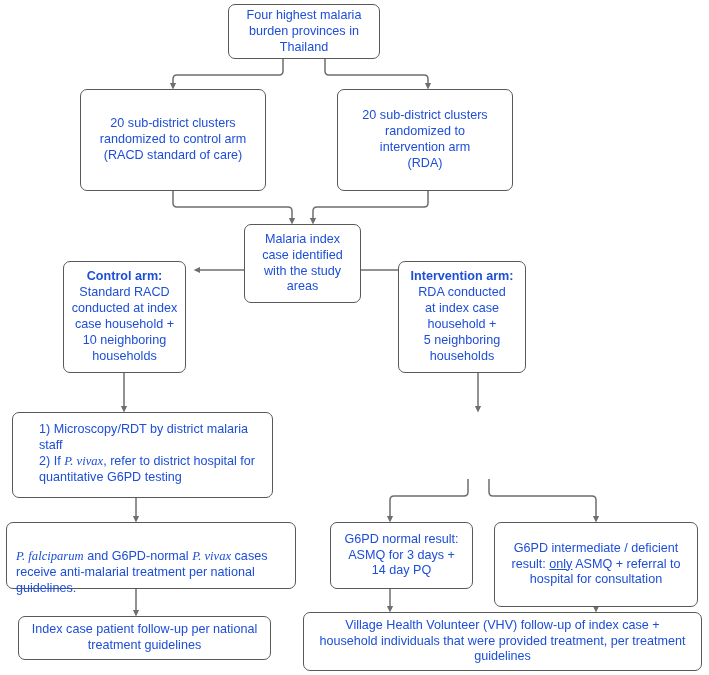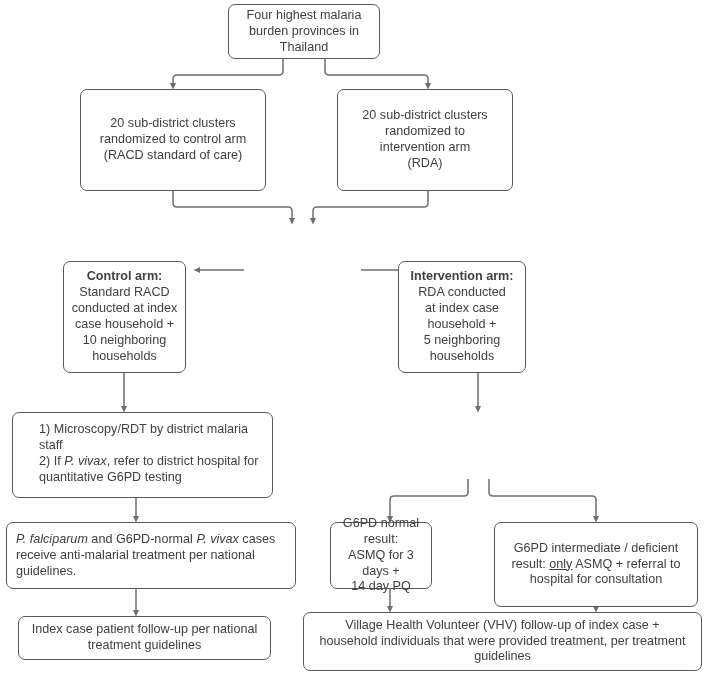--- a/index.html
+++ b/index.html
@@ -29,26 +29,26 @@
     display:flex;
     align-items:center;
     justify-content:center;
     padding:4px 7px;
     z-index:2;
   }
   .node .txt{
     width:100%;
     line-height:1.27;
     font-size:12.6px;
-    color:#404040;
+    color:#1d4ed8;
   }
   .c-center .txt{text-align:center;}
   .c-left .txt{text-align:left;}
   .hdr{font-weight:bold;}
-  .ital{font-style:italic;}
+  .ital{font-style:italic;font-family:Liberation Serif, serif;}
   .bu{font-weight:normal;text-decoration:underline;}
 </style>
 </head>
 <body>
 
 <div id="canvas">
 
   <svg id="wires" viewBox="0 0 709 675">
     <defs>
       <marker id="arrow" markerWidth="8" markerHeight="8" refX="3.2" refY="3.6" orient="auto" markerUnits="userSpaceOnUse">
@@ -106,20 +106,28 @@
 
   <div class="node c-center" style="left:337px;top:89px;width:176px;height:102px;">
     <div class="txt">
       <div>20 sub-district clusters</div>
       <div>randomized to</div>
       <div>intervention arm</div>
       <div>(RDA)</div>
     </div>
   </div>
 
+  <div class="node c-center" style="left:244px;top:224px;width:117px;height:79px;">
+    <div class="txt">
+      <div>Malaria index</div>
+      <div>case identified</div>
+      <div>with the study</div>
+      <div>areas</div>
+    </div>
+  </div>
 
   <div class="node c-center" style="left:63px;top:261px;width:123px;height:112px;">
     <div class="txt">
       <div class="hdr">Control arm:</div>
       <div>Standard RACD</div>
       <div>conducted at index</div>
       <div>case household +</div>
       <div>10 neighboring</div>
       <div>households</div>
     </div>
@@ -140,31 +148,31 @@
     <div class="txt">
       <div>1) Microscopy/RDT by district malaria staff</div>
       <div>
         <span>2) If </span><span class="ital">P. vivax</span><span>, refer to district hospital for</span>
       </div>
       <div>quantitative G6PD testing</div>
     </div>
   </div>
 
 
-  <div class="node c-left" style="left:6px;top:522px;width:290px;height:67px;align-items:flex-start;padding-top:9px;padding-left:9px;">
+  <div class="node c-left" style="left:6px;top:522px;width:290px;height:67px;align-items:flex-start;padding-top:26px;padding-left:9px;">
     <div class="txt">
       <div>
         <span class="ital">P. falciparum</span><span> and G6PD-normal </span><span class="ital">P. vivax</span><span> cases</span>
       </div>
       <div>receive anti-malarial treatment per national</div>
       <div>guidelines.</div>
     </div>
   </div>
 
-  <div class="node c-center" style="left:330px;top:522px;width:102px;height:67px;">
+  <div class="node c-center" style="left:330px;top:522px;width:143px;height:67px;">
     <div class="txt">
       <div>G6PD normal result:</div>
       <div>ASMQ for 3 days +</div>
       <div>14 day PQ</div>
     </div>
   </div>
 
   <div class="node c-center" style="left:494px;top:522px;width:204px;height:85px;">
     <div class="txt">
       <div>G6PD intermediate / deficient</div>

